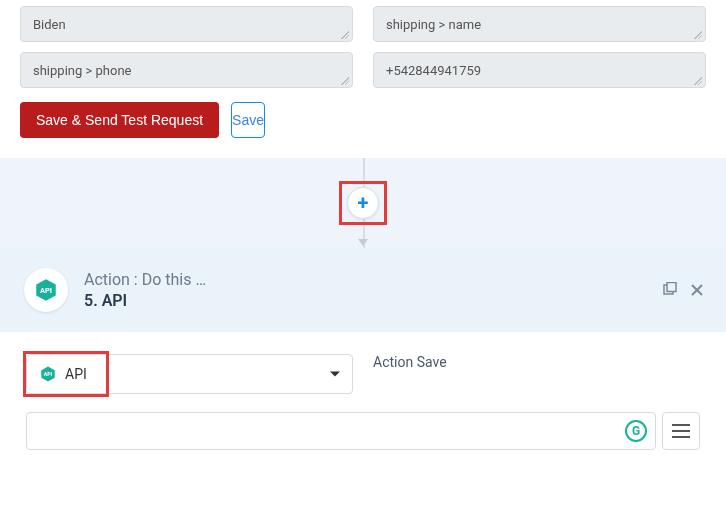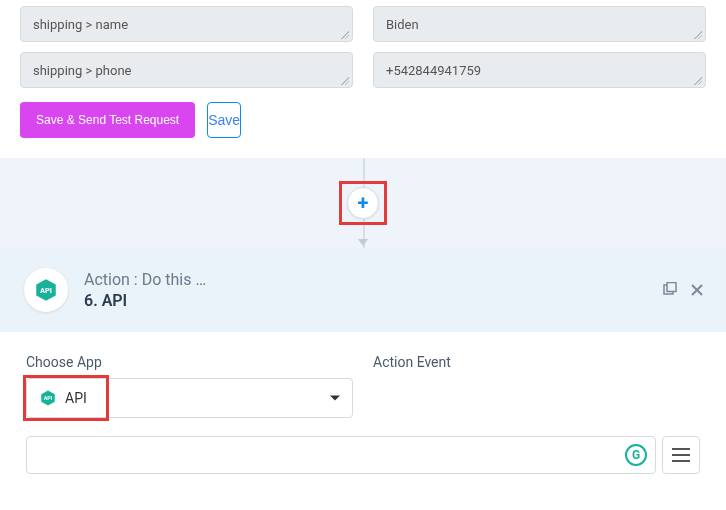--- a/index.html
+++ b/index.html
@@ -52,26 +52,26 @@
     background:
       linear-gradient(135deg, transparent 50%, #bbb 50%, #bbb 60%, transparent 60%),
       linear-gradient(135deg, transparent 70%, #bbb 70%, #bbb 80%, transparent 80%);
   }
   .btn-row {
     display: flex;
     gap: 12px;
     margin-top: 14px;
   }
   .btn-primary {
-    background: #d946ef;
+    background: #b91c1c;
     color: #fff;
     border: none;
     border-radius: 4px;
     padding: 10px 16px;
-    font-size: 12px;
+    font-size: 14px;
     cursor: pointer;
   }
   .btn-outline {
     background: #fff;
     color: #3b82f6;
     border: 1px solid #0d8af0;
     border-radius: 4px;
     padding: 9px 0;
     font-size: 14px;
     cursor: pointer;
@@ -278,26 +278,26 @@
     background: #555;
   }
 </style>
 </head>
 <body>
 
 <div class="scroll-wrap">
 
   <div class="top-card">
     <div class="form-row">
+      <div class="grey-input right">
+        <span>Biden</span>
+        <div class="resize-dots"></div>
+      </div>
       <div class="grey-input">
         <span>shipping &gt; name</span>
-        <div class="resize-dots"></div>
-      </div>
-      <div class="grey-input right">
-        <span>Biden</span>
         <div class="resize-dots"></div>
       </div>
     </div>
     <div class="form-row">
       <div class="grey-input">
         <span>shipping &gt; phone</span>
         <div class="resize-dots"></div>
       </div>
       <div class="grey-input right">
         <span>+542844941759</span>
@@ -322,56 +322,55 @@
   <div class="action-card">
     <div class="action-header">
       <div class="hex-icon">
         <svg class="hex-svg" viewBox="0 0 24 24">
           <polygon points="12,2 21,7 21,17 12,22 3,17 3,7" fill="#17b29a"></polygon>
           <text x="12" y="15" font-size="7" font-weight="bold" fill="#fff" text-anchor="middle">API</text>
         </svg>
       </div>
       <div class="action-titles">
         <div class="sub">Action : Do this …</div>
-        <div class="main">6. API</div>
+        <div class="main">5. API</div>
       </div>
       <div class="header-actions">
         <div class="icon-btn">
           <svg width="16" height="16" viewBox="0 0 16 16">
             <rect x="3" y="3" width="9" height="9" fill="none" stroke="#7b8a9a" stroke-width="1.5"></rect>
             <rect x="6" y="0.5" width="9" height="9" fill="#eaf2fa" stroke="#7b8a9a" stroke-width="1.5"></rect>
           </svg>
         </div>
         <div class="icon-btn">
           <svg width="14" height="14" viewBox="0 0 14 14">
             <line x1="2" y1="2" x2="12" y2="12" stroke="#7b8a9a" stroke-width="2"></line>
             <line x1="12" y1="2" x2="2" y2="12" stroke="#7b8a9a" stroke-width="2"></line>
           </svg>
         </div>
       </div>
     </div>
 
     <div class="action-body">
       <div class="field-row">
         <div class="field">
-          <label class="field-label">Choose App</label>
           <div class="select-wrap">
             <div class="select-box">
               <svg class="mini-hex" viewBox="0 0 24 24">
                 <polygon points="12,2 21,7 21,17 12,22 3,17 3,7" fill="#17b29a"></polygon>
                 <text x="12" y="15" font-size="7" font-weight="bold" fill="#fff" text-anchor="middle">API</text>
               </svg>
               <span>API</span>
               <div class="caret"></div>
             </div>
             <div class="highlight-box highlight-app"></div>
           </div>
         </div>
         <div class="field">
-          <label class="field-label">Action Event</label>
+          <label class="field-label">Action Save</label>
         </div>
       </div>
 
       <div class="url-row">
         <div class="url-input-wrap">
           <div class="url-input">
             <span></span>
             <div class="g-badge">G</div>
           </div>
           <div class="hamburger-btn">

